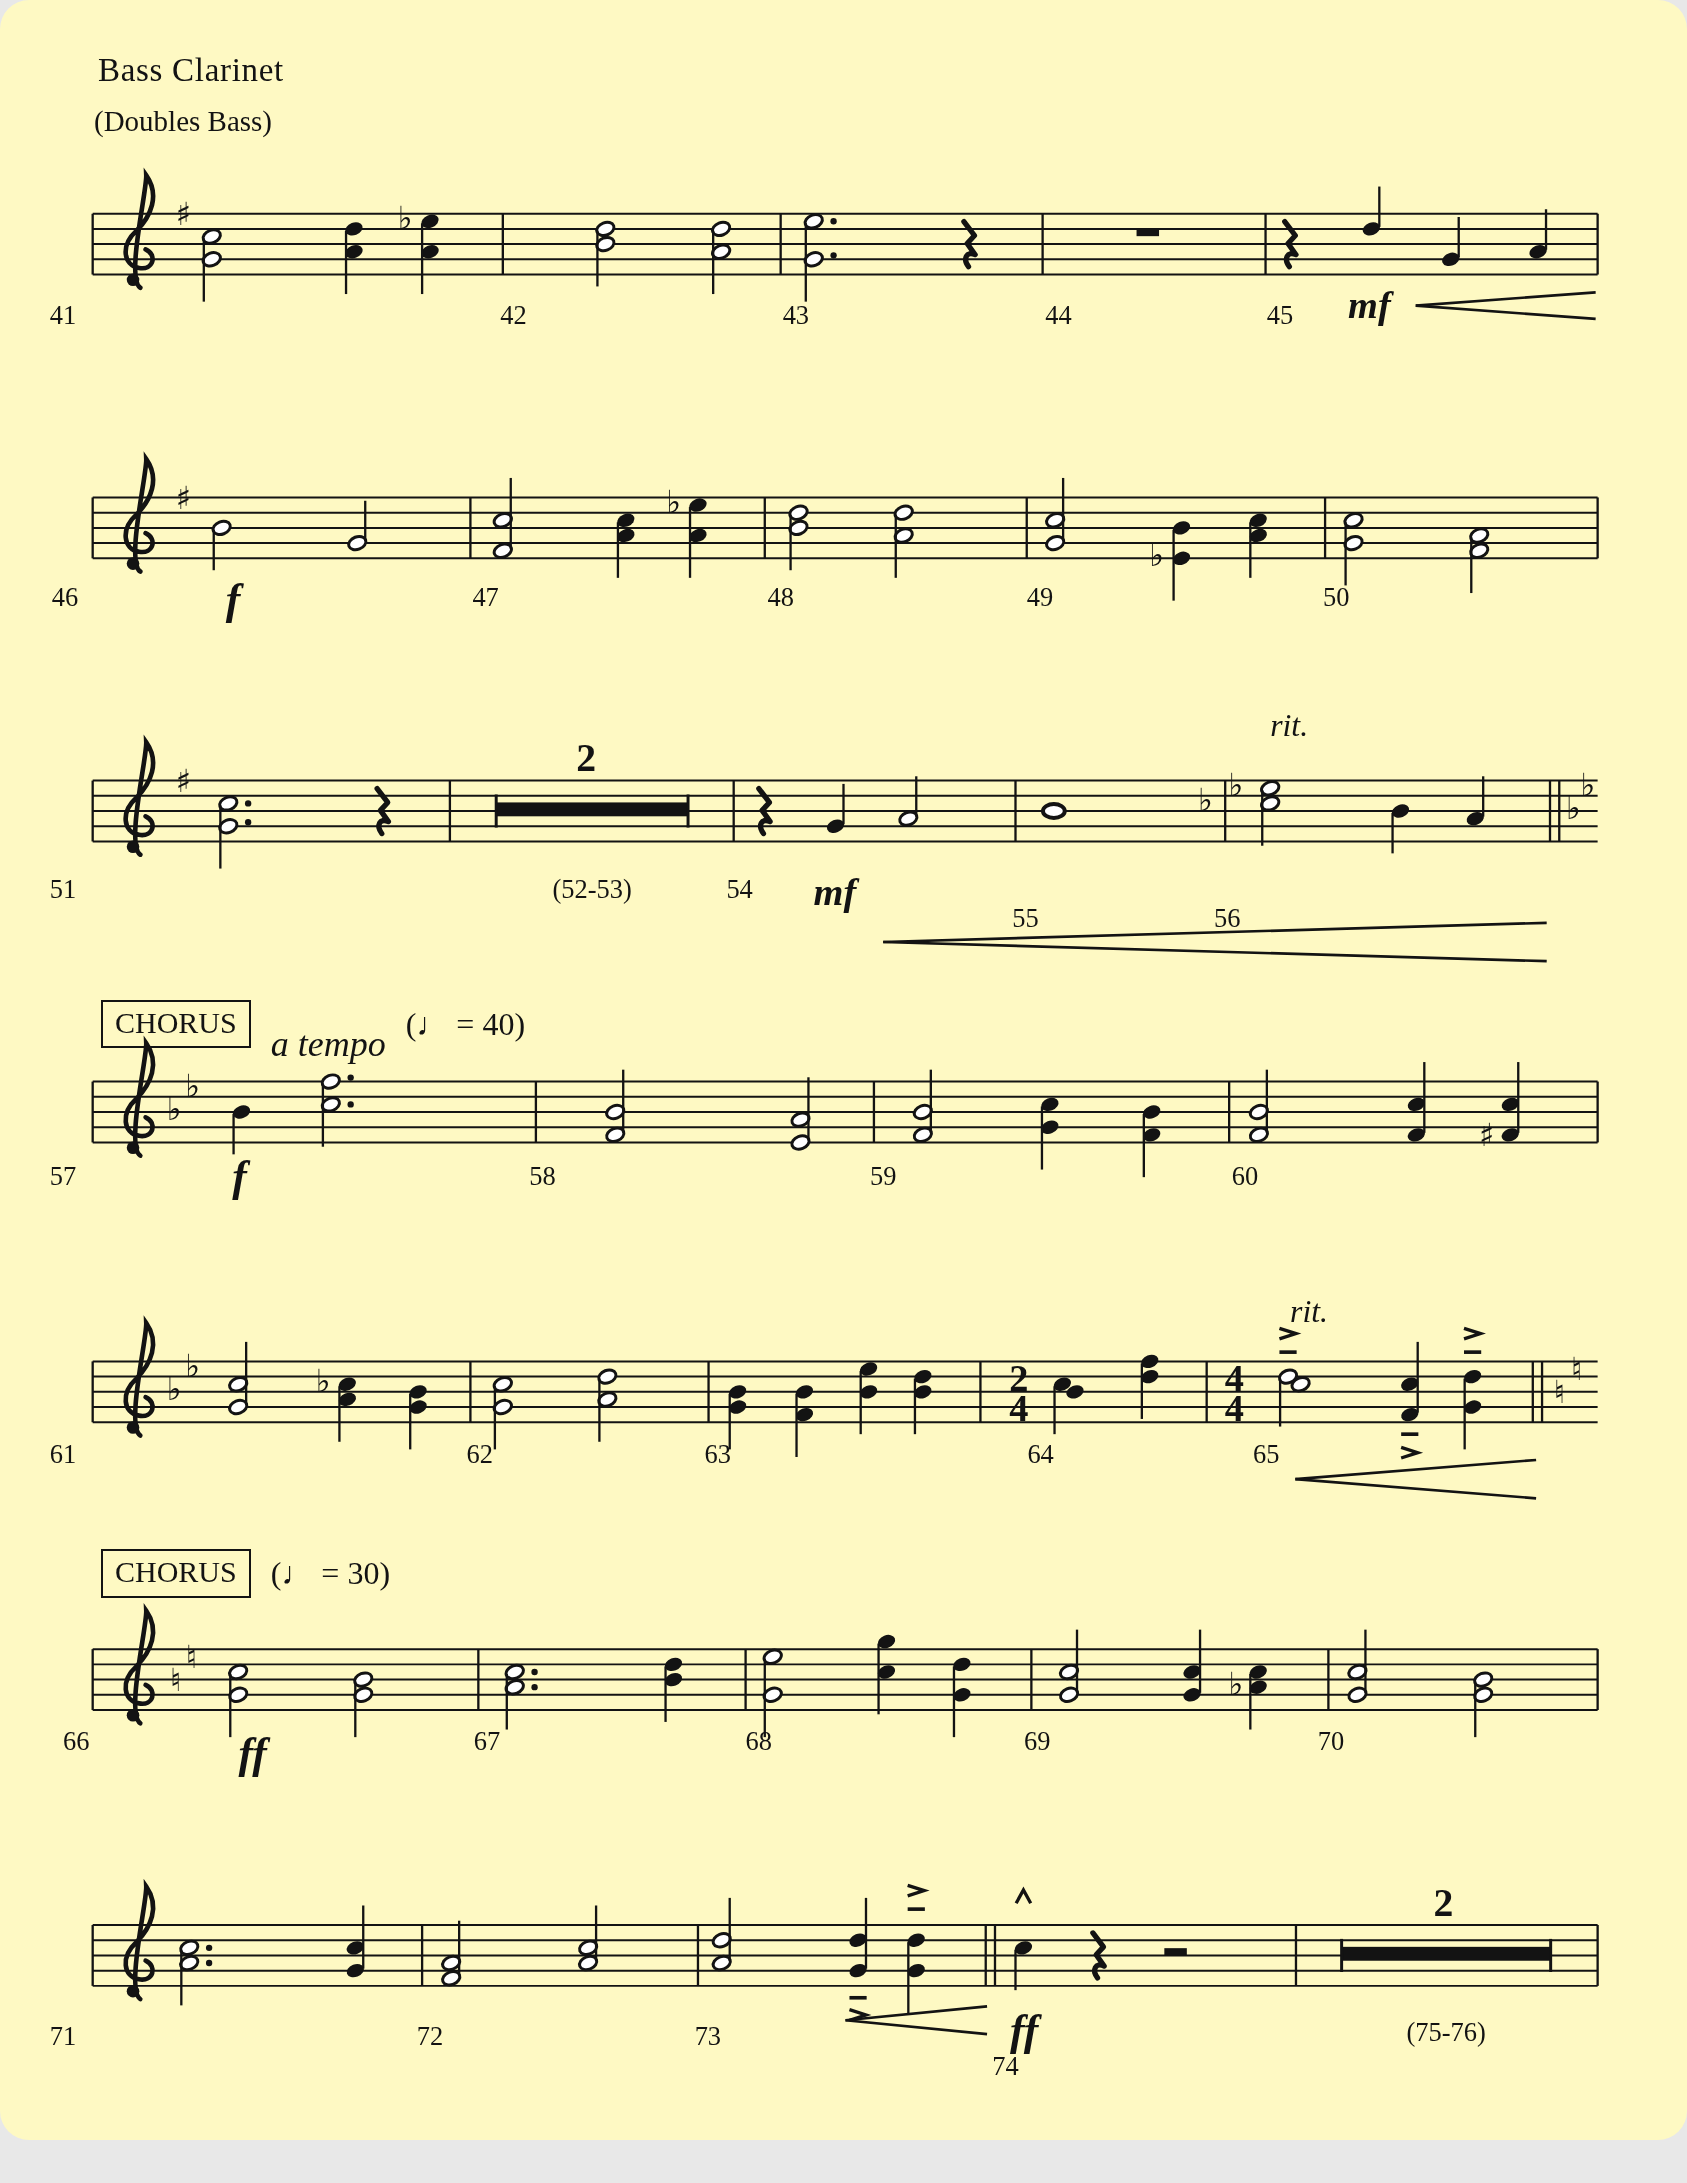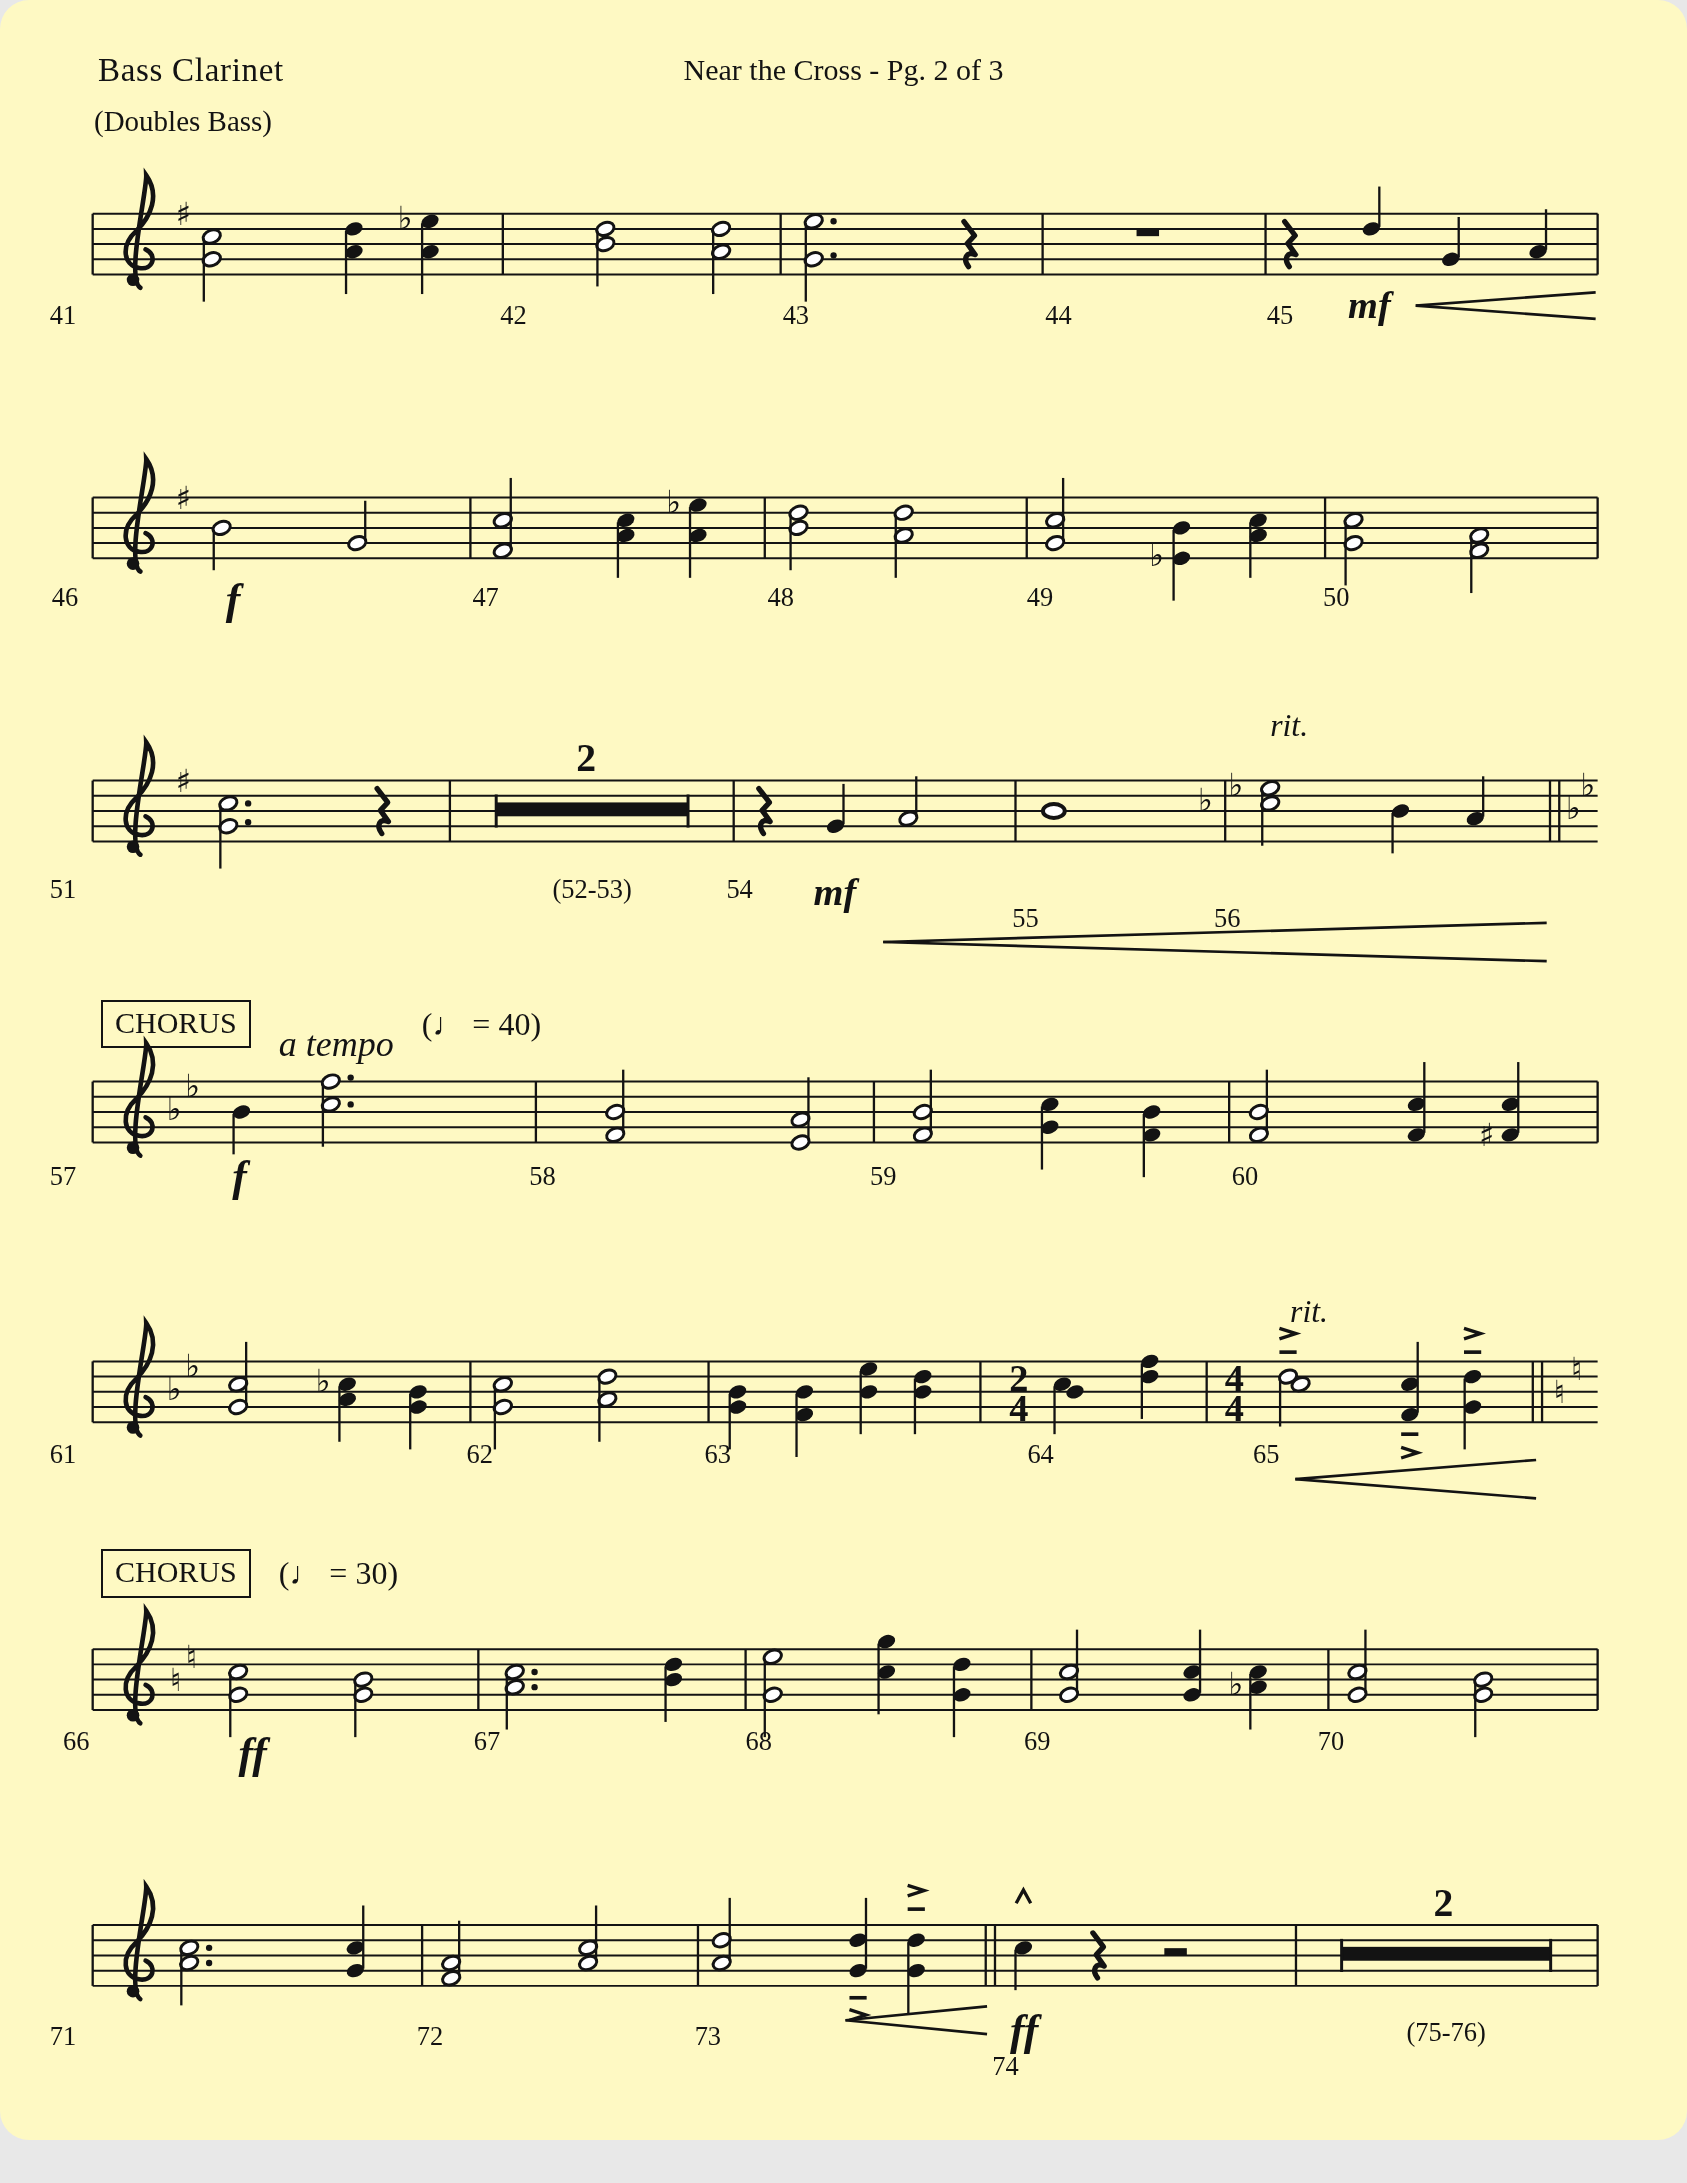--- a/index.html
+++ b/index.html
@@ -11,36 +11,35 @@
   .hdr-instrument{
     position:absolute;left:98px;top:52px;font-size:33px;letter-spacing:0.7px;
   }
   .hdr-sub{
     position:absolute;left:94px;top:105px;font-size:29px;
   }
   .hdr-title{
     position:absolute;left:0;right:0;top:53px;text-align:center;font-size:30px;
   }
   .chorus-block{
-    position:absolute;display:flex;align-items:center;gap:28px;white-space:nowrap;
+    position:absolute;display:flex;align-items:center;gap:20px;white-space:nowrap;
   }
   .chorus-box{
     border:2px solid #131313;padding:4px 12px 6.6px 12px;font-size:30px;
     font-family:"Liberation Serif", serif;
   }
   .tempo-italic{font-style:italic;font-size:36px;margin-top:40px;}
   .tempo-plain{font-size:32px;font-family:"Liberation Serif","DejaVu Sans",serif;}
 </style>
 </head>
 <body>
 
 <div id="page">
   <div class="hdr-instrument">Bass Clarinet</div>
   <div class="hdr-sub">(Doubles Bass)</div>
-  <div class="hdr-title">Near the Cross - Pg. 2 of 3</div>
   <svg id="score-svg" xmlns="http://www.w3.org/2000/svg" width="1687" height="2183" viewBox="0 0 2550 3300">
       <line x1="140" y1="323" x2="2415" y2="323" stroke="#131313" stroke-width="3"></line>
       <line x1="140" y1="346" x2="2415" y2="346" stroke="#131313" stroke-width="3"></line>
       <line x1="140" y1="369" x2="2415" y2="369" stroke="#131313" stroke-width="3"></line>
       <line x1="140" y1="392" x2="2415" y2="392" stroke="#131313" stroke-width="3"></line>
       <line x1="140" y1="415" x2="2415" y2="415" stroke="#131313" stroke-width="3"></line>
       <line x1="140" y1="323" x2="140" y2="415" stroke="#131313" stroke-width="3.5"></line>
       <line x1="760" y1="323" x2="760" y2="415" stroke="#131313" stroke-width="3.5"></line>
       <line x1="1180" y1="323" x2="1180" y2="415" stroke="#131313" stroke-width="3.5"></line>
       <line x1="1576" y1="323" x2="1576" y2="415" stroke="#131313" stroke-width="3.5"></line>

